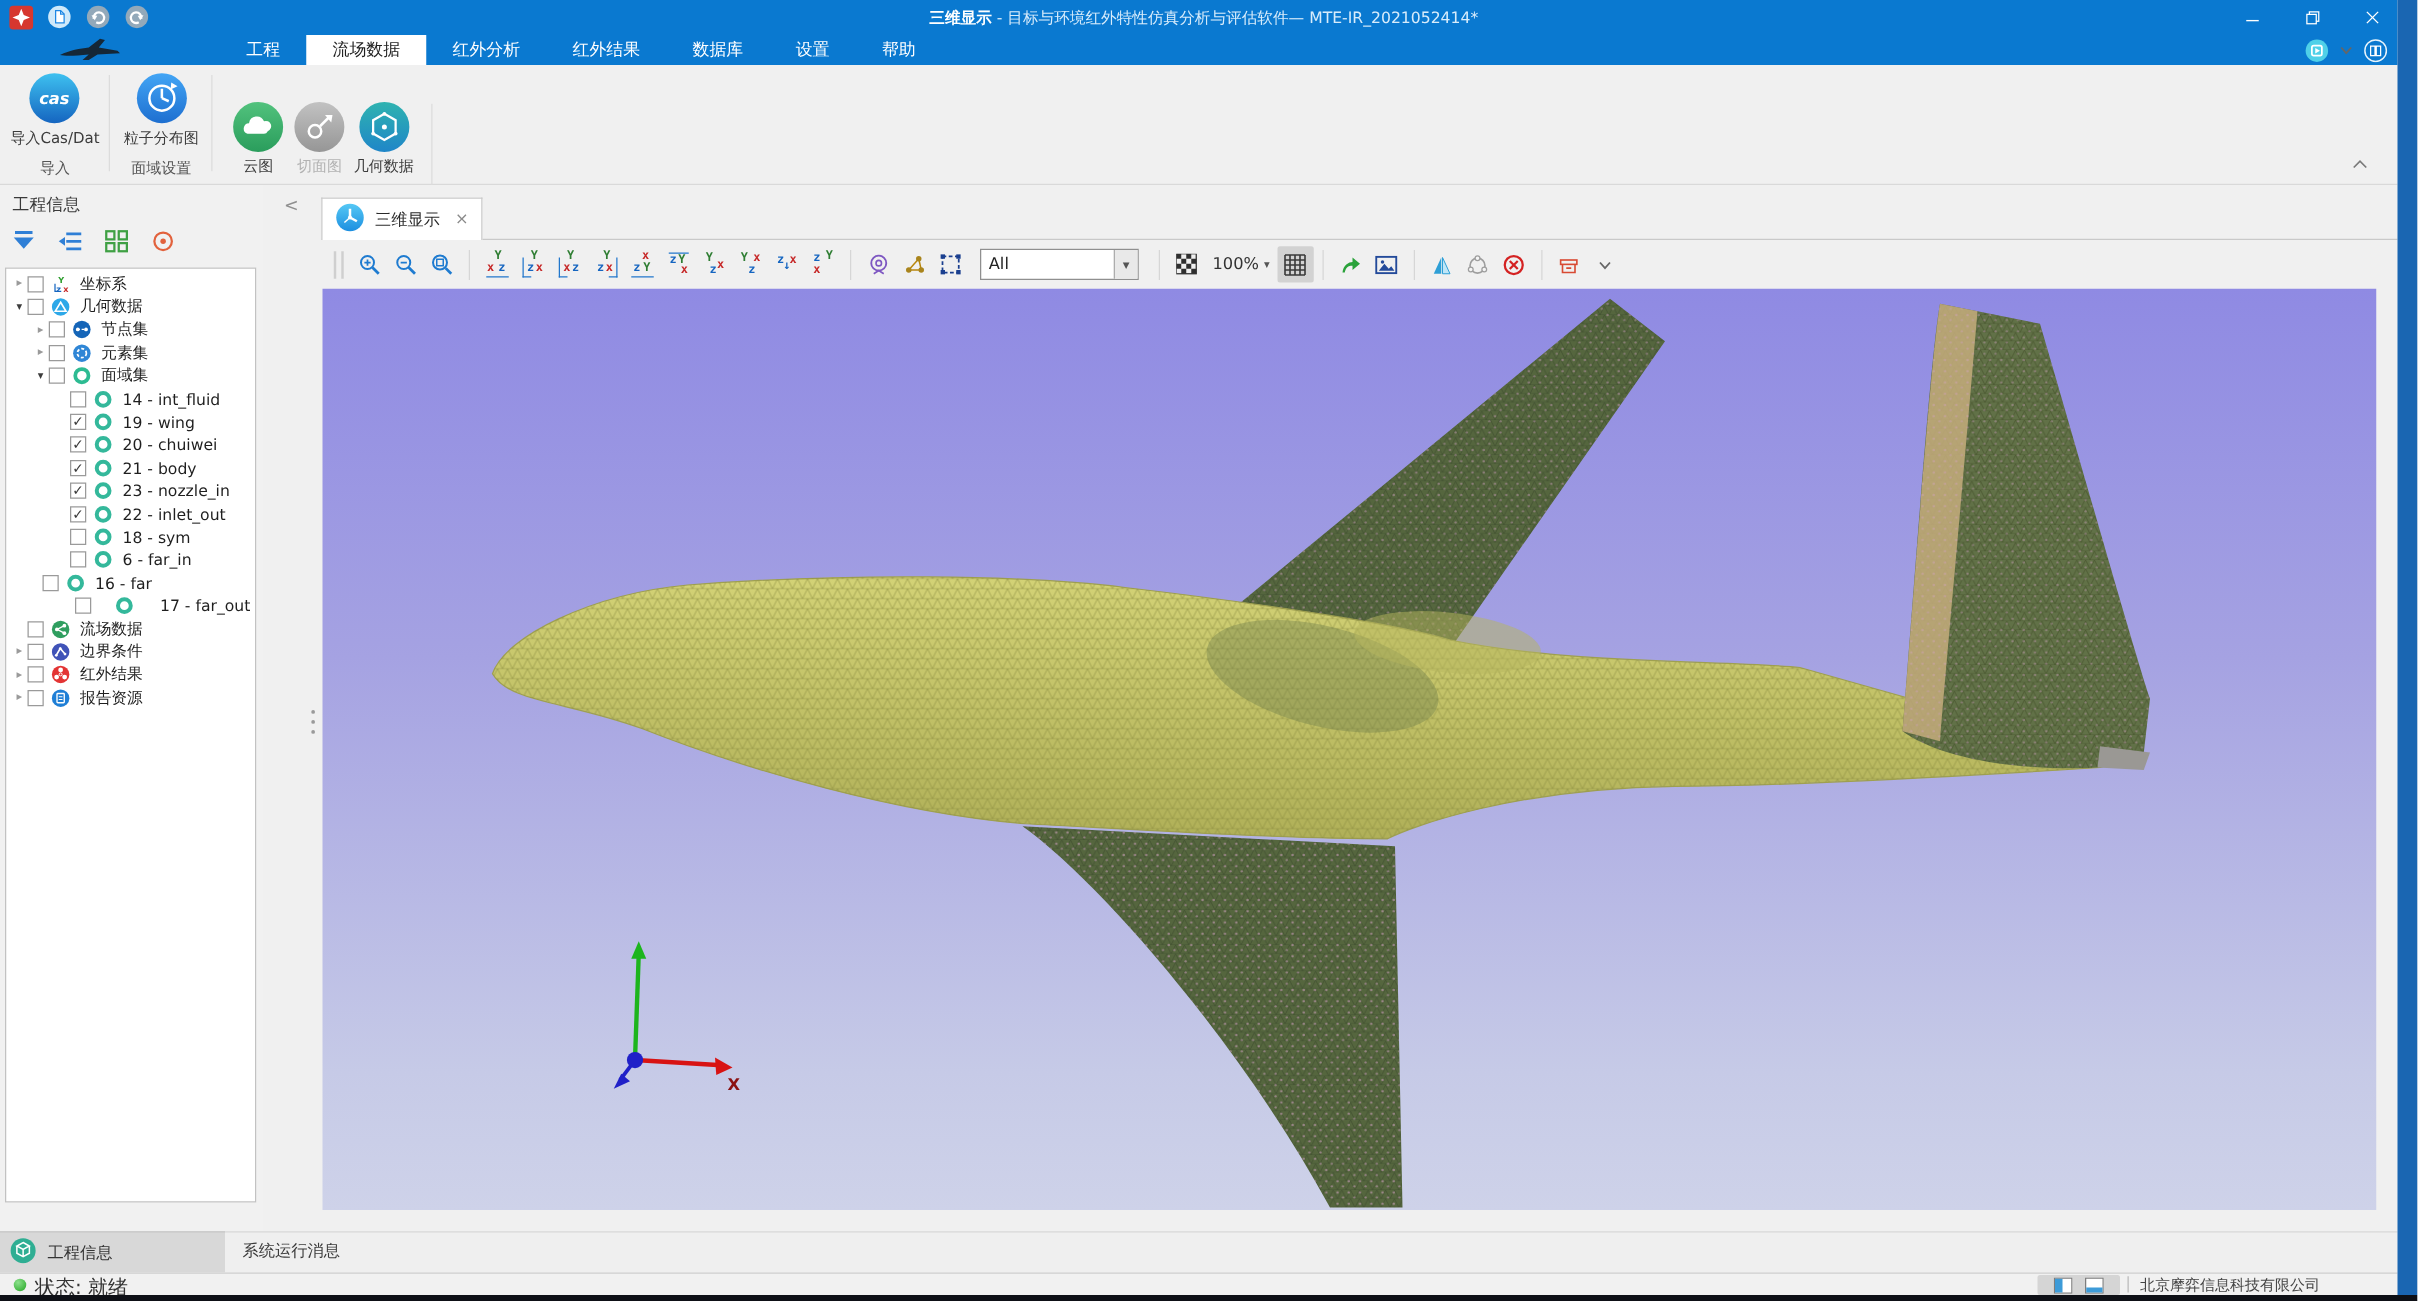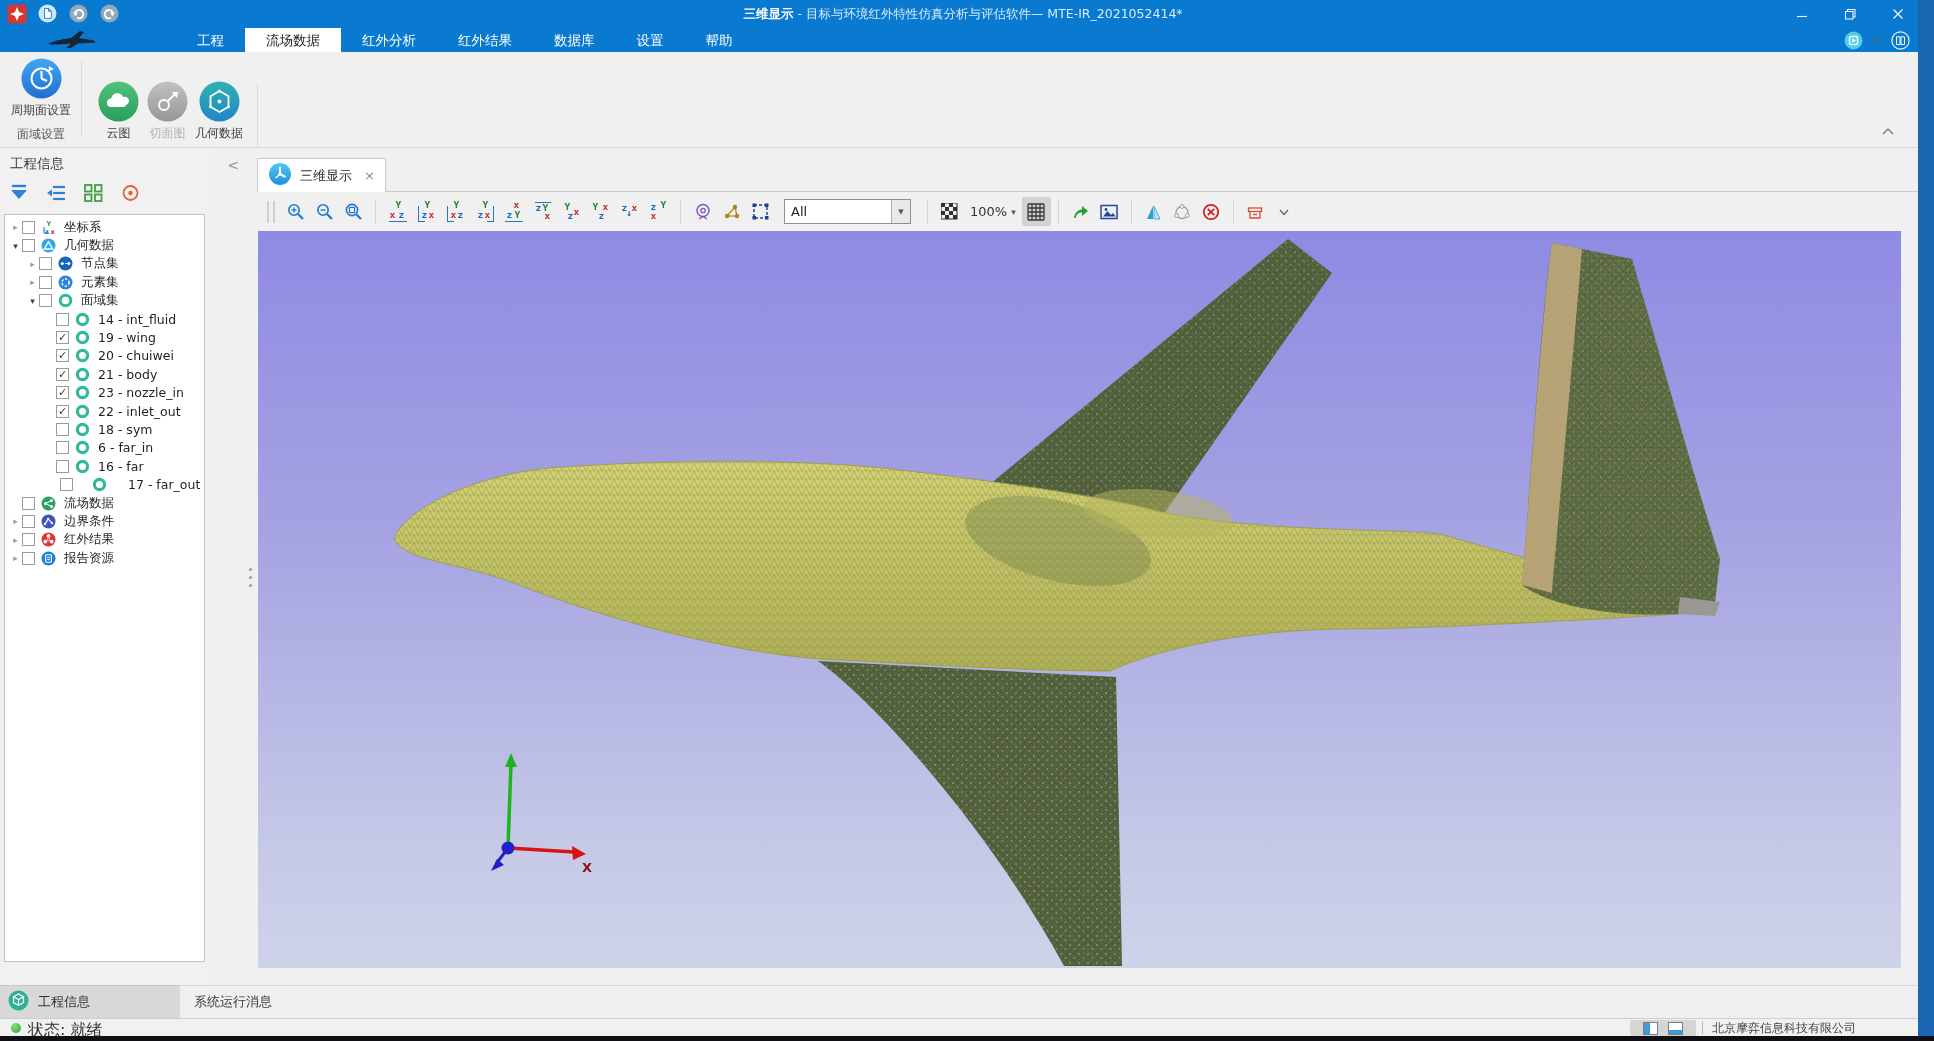--- a/index.html
+++ b/index.html
@@ -211,37 +211,55 @@
           <svg width="19" height="19">
             <circle cx="9.5" cy="9.5" r="8.6" fill="none" stroke="#e8f4fb" stroke-width="1.2"></circle>
             <path d="M5.5,5.8 H9 V13.5 H5.5 Z M10,5.8 H13.5 V13.5 H10 Z" fill="none" stroke="#fff" stroke-width="1"></path>
           </svg>
         </div>
       </div>
   </div>
 
   <div id="ribbon">
     <div id="ribbon-groups">
+        <div class="rgroup" style="width: 88px;">
+          <div class="rbtns">
+            <div class="rbtn">
+              <span class="circ"><svg width="43" height="43">
+                  <defs>
+                    <linearGradient id="gCas" x1="0" y1="0" x2="0" y2="1">
+                      <stop offset="0" stop-color="#3ec1f0"></stop>
+                      <stop offset="1" stop-color="#1565c0"></stop>
+                    </linearGradient>
+                  </defs>
+                  <circle cx="21.5" cy="21.5" r="20" fill="url(#gCas)"></circle>
+                  <text x="21.5" y="26" text-anchor="middle" font-size="13" fill="#fff" font-style="italic" font-weight="bold">cas</text>
+                </svg></span>
+              <span class="lab">导入Cas/Dat</span>
+            </div>
+          </div>
+          <div class="glabel">导入</div>
+        </div>
         <div class="rgroup" style="width: 82px;">
           <div class="rbtns">
             <div class="rbtn">
               <span class="circ"><svg width="43" height="43">
                   <defs>
                     <linearGradient id="gClk" x1="0" y1="0" x2="0" y2="1">
                       <stop offset="0" stop-color="#42a5f5"></stop>
                       <stop offset="1" stop-color="#1e6fd0"></stop>
                     </linearGradient>
                   </defs>
                   <circle cx="21.5" cy="21.5" r="20" fill="url(#gClk)"></circle>
                   <circle cx="21.5" cy="21.5" r="10" fill="none" stroke="#fff" stroke-width="2"></circle>
                   <line x1="21.5" y1="21.5" x2="21.5" y2="14" stroke="#fff" stroke-width="2"></line>
                   <line x1="21.5" y1="21.5" x2="27" y2="24" stroke="#fff" stroke-width="2"></line>
                   <polygon points="29,9 34,12 28.5,14.5" fill="#fff"></polygon>
                 </svg></span>
-              <span class="lab">周期面设置</span>
+              <span class="lab">粒子分布图</span>
             </div>
           </div>
           <div class="glabel">面域设置</div>
         </div>
         <div class="rgroup" style="width: 176px; margin-top: 23px;">
           <div class="rbtns">
             <div class="rbtn">
               <span class="circ"><svg width="43" height="43">
                   <defs>
                     <linearGradient id="gCld" x1="0" y1="0" x2="0" y2="1">
@@ -437,21 +455,21 @@
             <span class="tlbl">18 - sym</span>
           </div>
           <div class="trow" style="padding-left: 38px;">
             <span class="texp"></span>
             <span class="tcb"></span>
             <span class="ticon"><svg width="15" height="15">
                 <circle cx="7.5" cy="7.5" r="5.1" fill="none" stroke="#34b89b" stroke-width="3.2"></circle>
               </svg></span>
             <span class="tlbl">6 - far_in</span>
           </div>
-          <div class="trow" style="padding-left: 38px;">
+          <div class="trow" style="padding-left: 16px;">
             <span class="texp"></span>
             <span class="tcb"></span>
             <span class="ticon"><svg width="15" height="15">
                 <circle cx="7.5" cy="7.5" r="5.1" fill="none" stroke="#34b89b" stroke-width="3.2"></circle>
               </svg></span>
             <span class="tlbl">16 - far</span>
           </div>
           <div class="trow" style="padding-left: 29px; gap: 13px;">
             <span class="texp"></span>
             <span class="tcb"></span>

